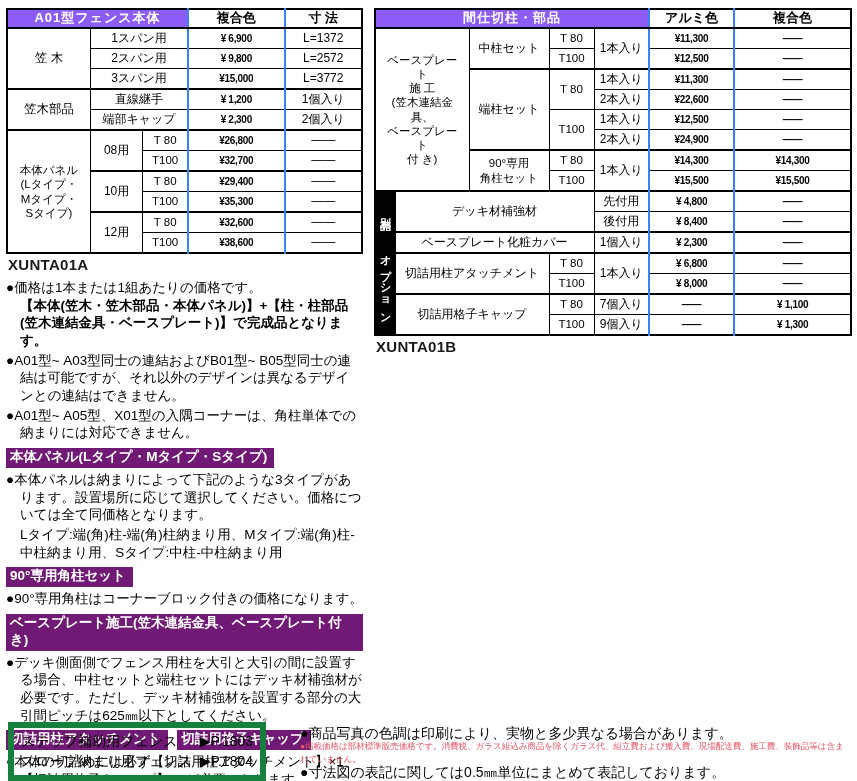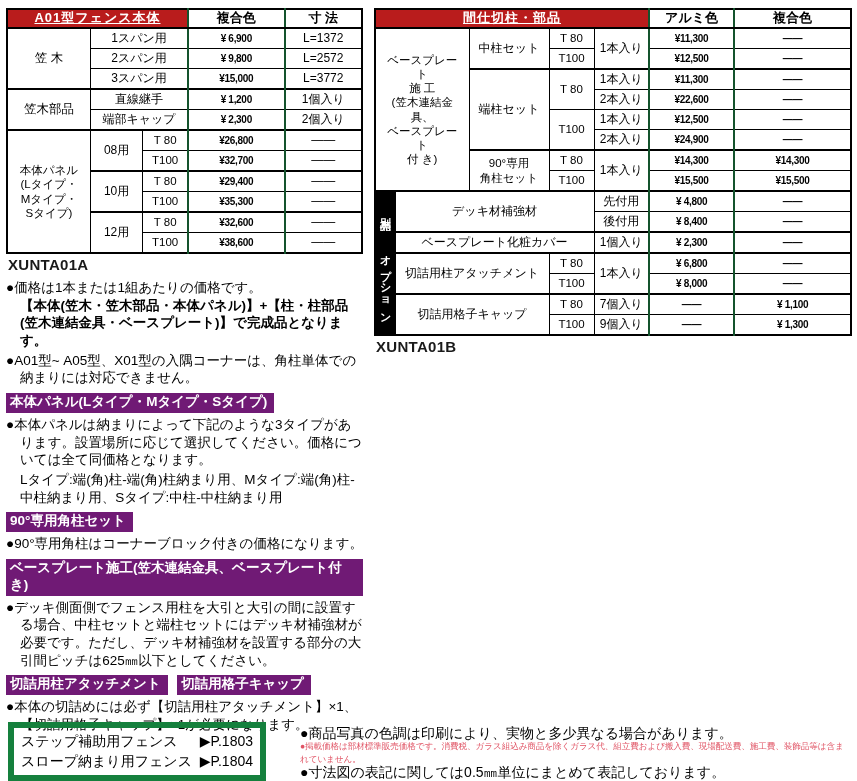--- a/index.html
+++ b/index.html
@@ -6,22 +6,22 @@
   body{width:857px;height:781px;position:relative;overflow:hidden;
        font-family:"Liberation Sans","DejaVu Sans",sans-serif;color:#000;
        -webkit-font-smoothing:antialiased;}
   .col-left{position:absolute;left:6px;top:8px;width:357px;}
   .col-right{position:absolute;left:374px;top:8px;width:432px;}
 
   table.ptable{border-collapse:collapse;table-layout:fixed;width:100%;border:2px solid #000;}
   .ptable td{border:1px solid #000;text-align:center;vertical-align:middle;
              font-size:12px;padding:0 1px;height:19px;line-height:1.15;overflow:hidden;}
   .ptable tr.hdr td{height:17px;font-weight:bold;font-size:13px;border-bottom:2px solid #000;}
-  .ptable td.black{background:#b91c1c;color:#fff;font-weight:bold;font-size:13px;letter-spacing:1px;text-decoration:underline;}
-  .ptable td.thickL{border-left:2px solid #14532d;}
+  .ptable td.black{background:#8b5cf6;color:#fff;font-weight:bold;font-size:13px;letter-spacing:1px;}
+  .ptable td.thickL{border-left:2px solid #3b82f6;}
   .ptable tr.gtop td{border-top:2px solid #000;}
   .ptable tr.gmid td{border-top:2px solid #000;}
   .ptable td.val{font-weight:bold;font-size:10px;letter-spacing:-0.3px;margin-top:10px;}
   .ptable td.cat{font-size:12.5px;}
   .ptable td.pre{white-space:pre-line;line-height:1.22;font-size:11.5px;padding:2px 8px;}
   .ptable td.tcell{font-size:11.5px;}
   .ptable td.vlabel{background:#000;color:#fff;font-weight:bold;font-size:11px;
                     writing-mode:vertical-rl;text-orientation:upright;letter-spacing:2px;
                     padding:2px 0;width:20px;}
   .code{font-size:15px;font-weight:bold;color:#1a1a1a;margin:2px 0 4px 2px;letter-spacing:0.3px;}
@@ -124,20 +124,21 @@
       <td class="tcell">T100</td>
       <td class="val thickL">¥38,600</td>
       <td class="thickL">——</td>
     </tr>
   </tbody>
     </table>
   <div class="code">XUNTA01A</div>
 
   <div class="notes">
     <p class="note-p"><span>●価格は1本または1組あたりの価格です。</span><span class="bold-block">【本体(笠木・笠木部品・本体パネル)】+【柱・柱部品(笠木連結金具・ベースプレート)】で完成品となります。</span></p>
+    <p class="note-p">●A01型~ A03型同士の連結およびB01型~ B05型同士の連結は可能ですが、それ以外のデザインは異なるデザインとの連結はできません。</p>
     <p class="note-p">●A01型~ A05型、X01型の入隅コーナーは、角柱単体での納まりには対応できません。</p>
 
     <div class="sec-heading">本体パネル(Lタイプ・Mタイプ・Sタイプ)</div>
     <p class="note-p">●本体パネルは納まりによって下記のような3タイプがあります。設置場所に応じて選択してください。価格については全て同価格となります。</p>
     <p class="sub-p">Lタイプ:端(角)柱-端(角)柱納まり用、Mタイプ:端(角)柱-中柱納まり用、Sタイプ:中柱-中柱納まり用</p>
 
     <div class="sec-heading">90°専用角柱セット</div>
     <p class="note-p">●90°専用角柱はコーナーブロック付きの価格になります。</p>
 
     <div class="sec-heading">ベースプレート施工(笠木連結金具、ベースプレート付き)</div>

